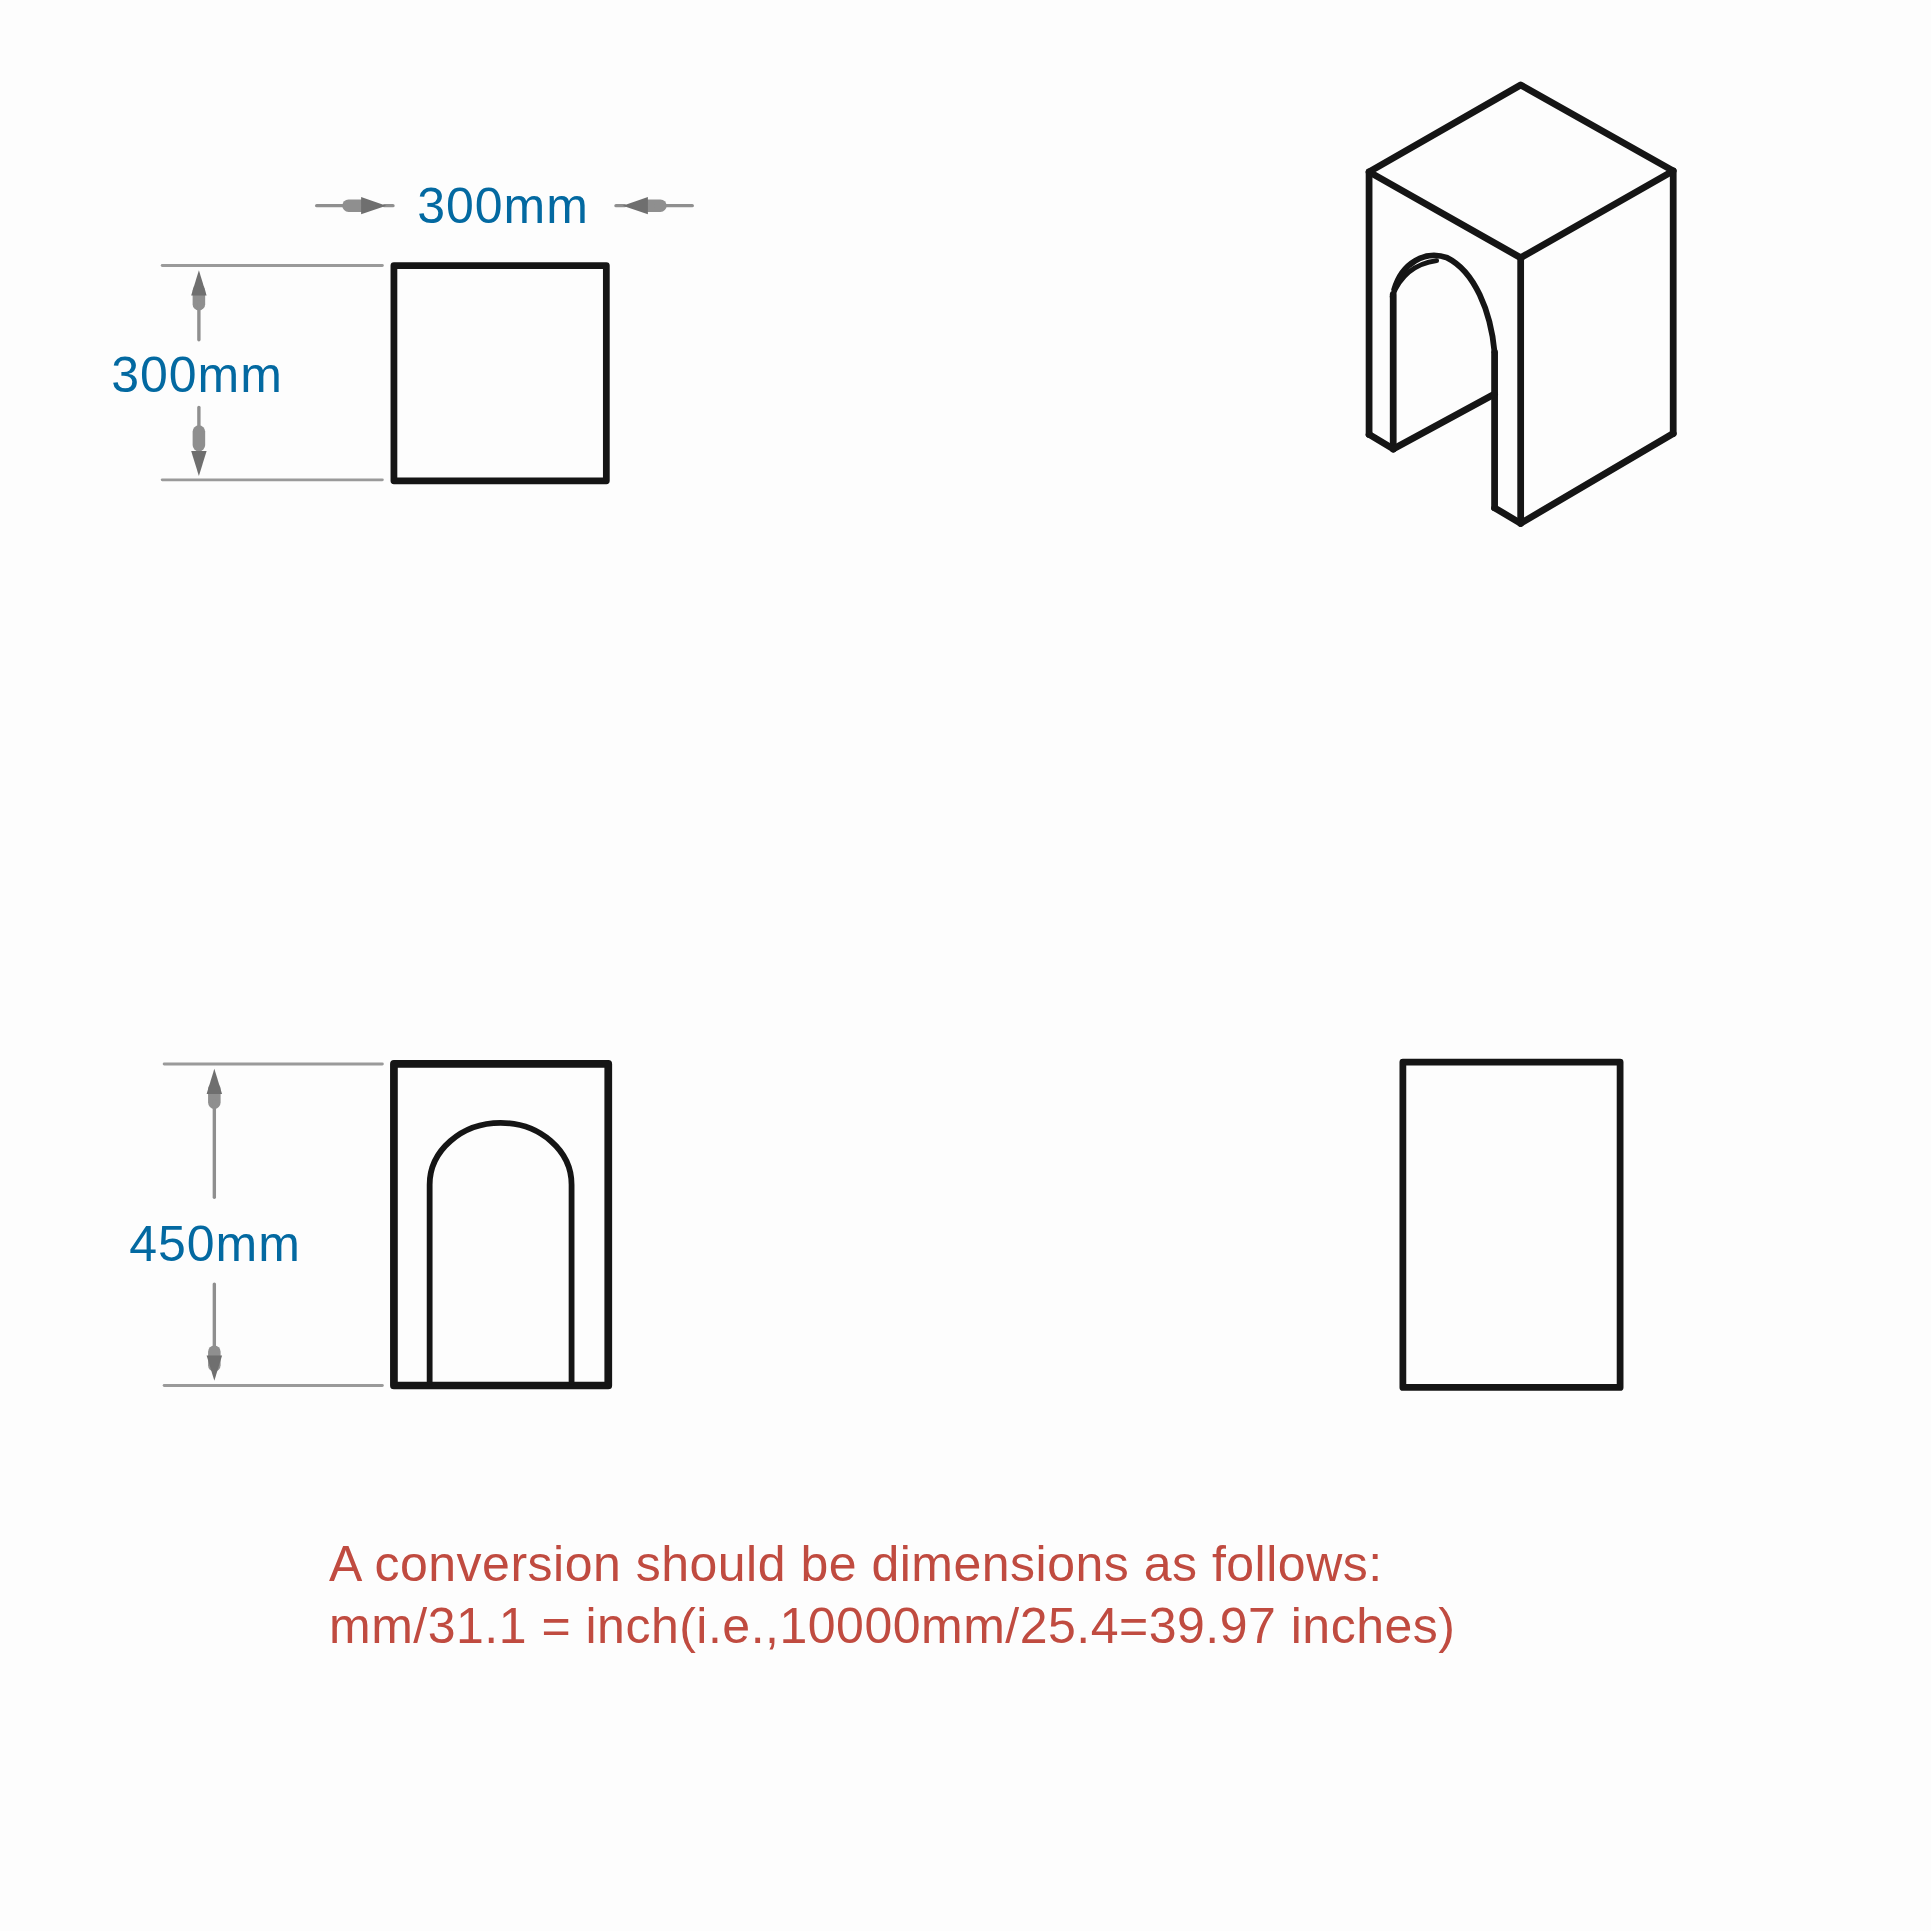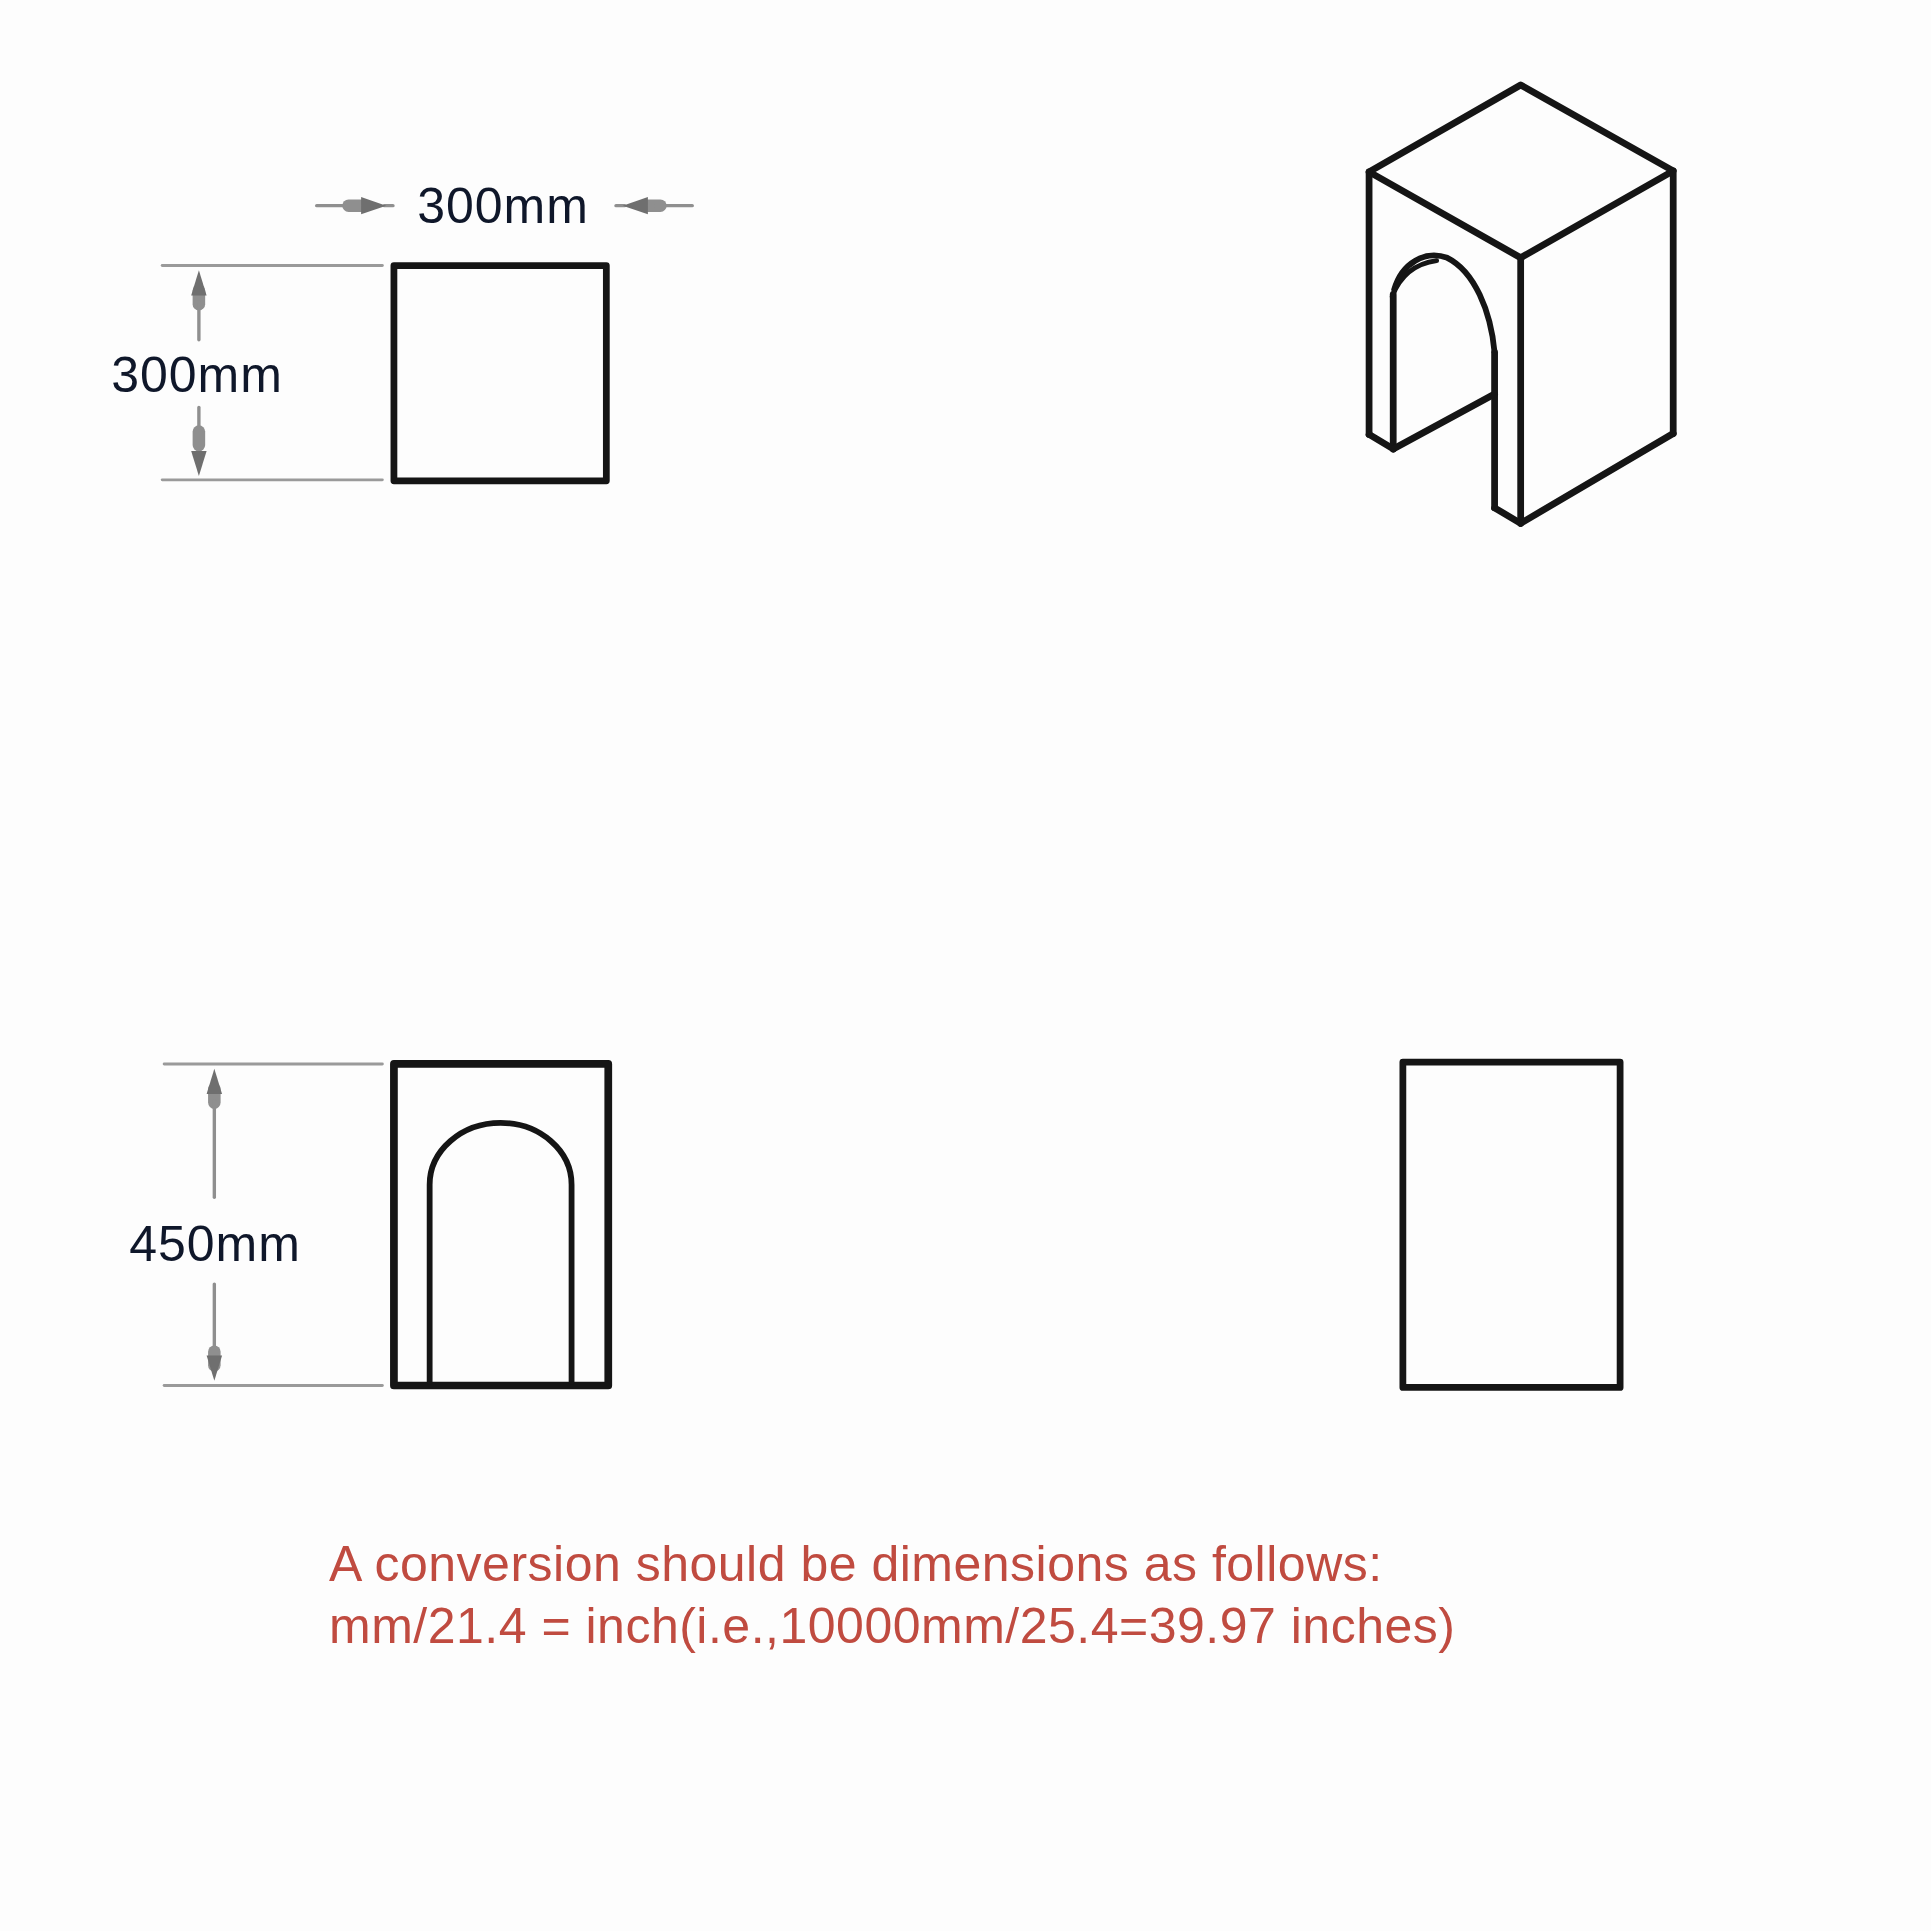--- a/index.html
+++ b/index.html
@@ -7,21 +7,21 @@
     position:relative;
     width:1931px;height:1931px;
     background:#fdfdfd;
     font-family:"Liberation Sans", sans-serif;
     overflow:hidden;
   }
   #drawing{position:absolute;left:0;top:0;}
   .dim-label{
     position:absolute;
     transform:translate(-50%,-50%);
-    color:#0f172a;
+    color:#0369a1;
     font-size:50px;
     letter-spacing:1px;
     white-space:nowrap;
     font-weight:400;
   }
   .note{
     position:absolute;
     left:329px;top:1533px;
     color:#c04b40;
     font-size:50px;
@@ -112,17 +112,17 @@
   </svg>
 
   <div class="dim-label" style="left:503px;top:206px;">300mm</div>
 
   <div class="dim-label" style="left:197px;top:375px;">300mm</div>
 
   <div class="dim-label" style="left:215px;top:1244px;">450mm</div>
 
   <div class="note">
     <div>A conversion should be dimensions as follows:</div>
-    <div>mm/21.4 = inch(i.e.,10000mm/25.4=39.97 inches)</div>
+    <div>mm/31.1 = inch(i.e.,10000mm/25.4=39.97 inches)</div>
   </div>
 
 </div>
 
 
 </body></html>

